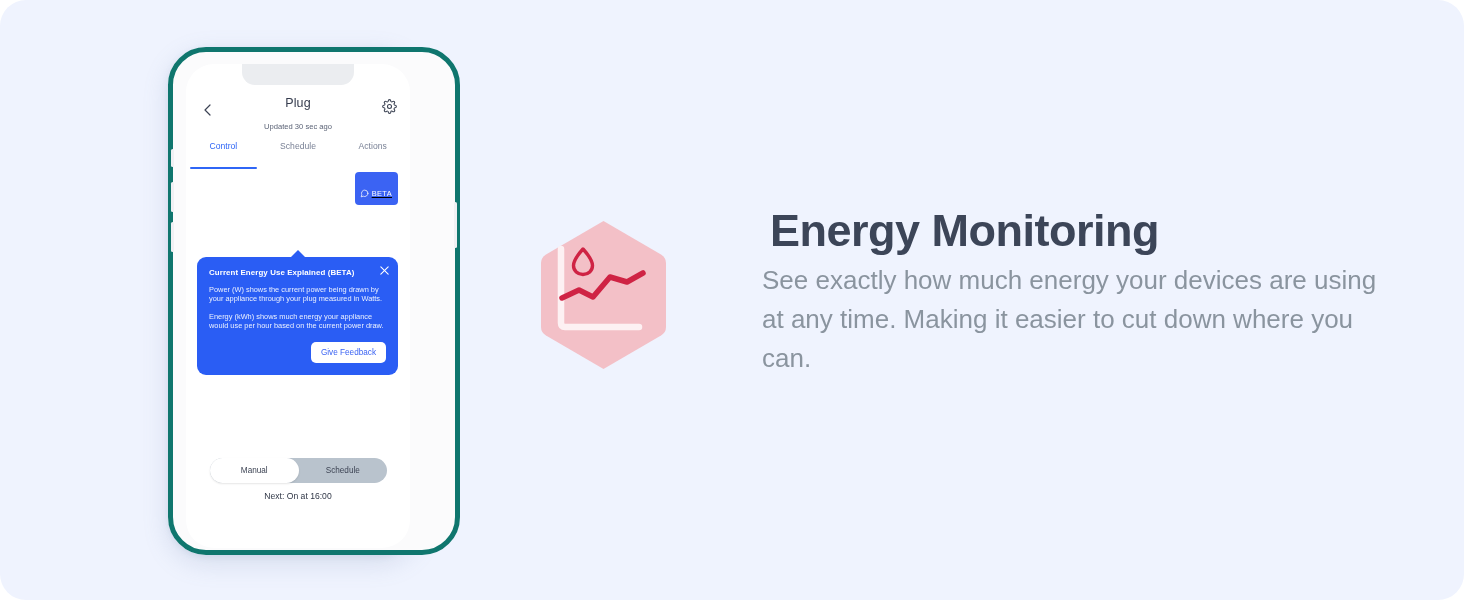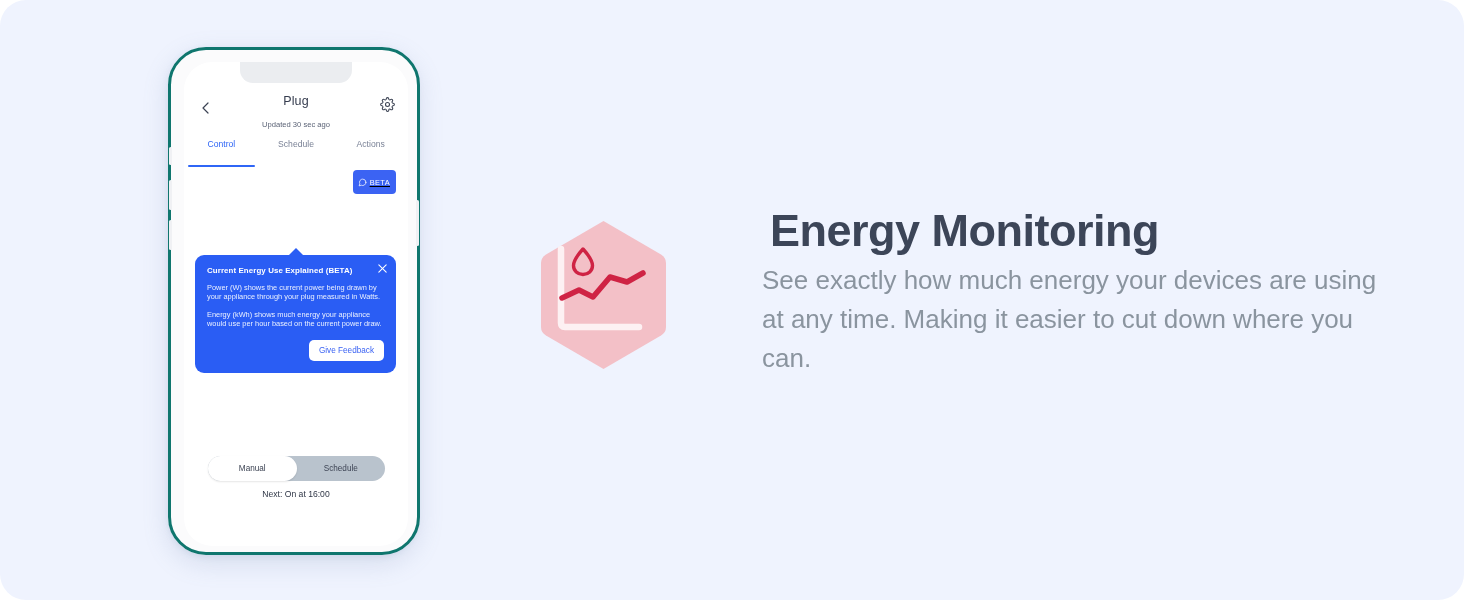--- a/index.html
+++ b/index.html
@@ -35,25 +35,25 @@
     left: 0; top: 0;
     width: 250px;
     height: 508px;
     border-radius: 38px;
     background: #ffffff;
     box-shadow: 0 8px 26px rgba(110,130,170,0.20), 0 2px 6px rgba(110,130,170,0.12);
   }
   #phone-body {
     position: absolute;
     left: 0; top: 0;
-    width: 252px;
+    width: 292px;
     height: 508px;
     border-radius: 38px;
     background: #fbfbfc;
-    border: 3px solid #0f766e;
+    border: 5px solid #0f766e;
     box-sizing: border-box;
   }
   .phone-side-btn {
     position: absolute;
     background: #f0f1f4;
     border-radius: 2px;
   }
   #btn-silent { left: -2px; top: 97px; width: 3px; height: 18px; }
   #btn-volup  { left: -2px; top: 130px; width: 3px; height: 30px; }
   #btn-voldn  { left: -2px; top: 170px; width: 3px; height: 30px; }
@@ -148,21 +148,21 @@
   
   #beta-badge {
     position: absolute;
     right: 12px;
     top: 108px;
     display: flex;
     align-items: center;
     gap: 3px;
     background: #3b63f3;
     border-radius: 4px;
-    padding: 3px 6px 3px 5px;
+    padding: 12px 6px 3px 5px;
     text-decoration: underline;
   }
   #beta-badge-label {
     font-size: 7.4px;
     color: #ffffff;
     letter-spacing: 0.4px;
   }
 
   
   #energy-block {

